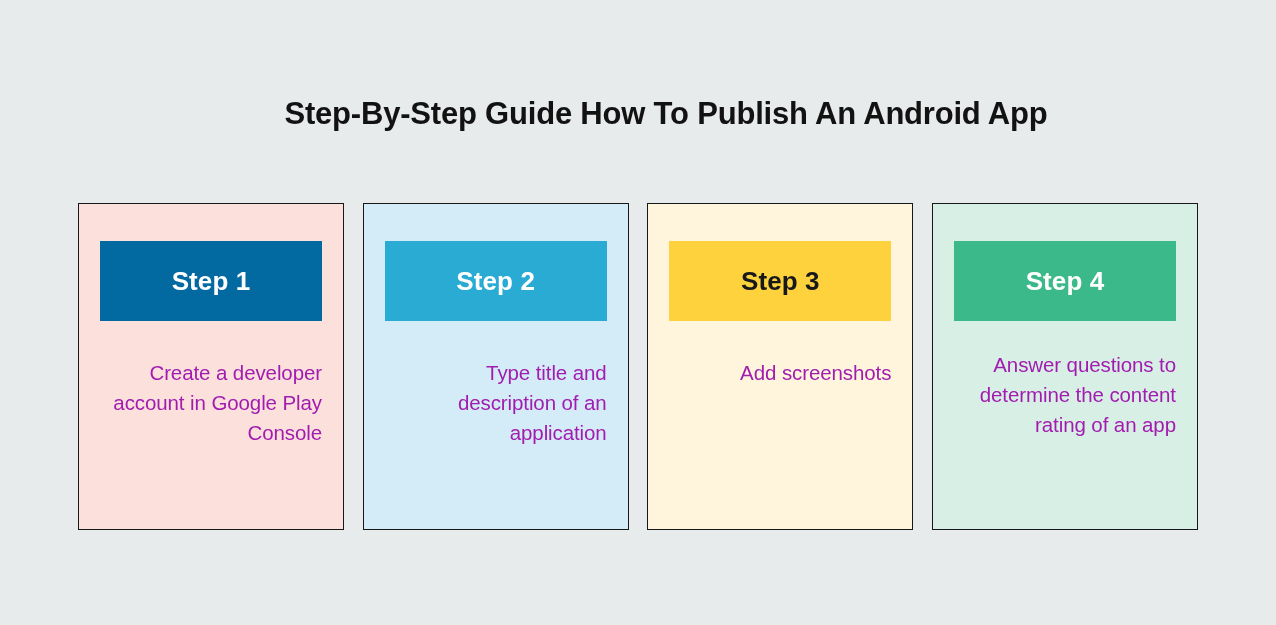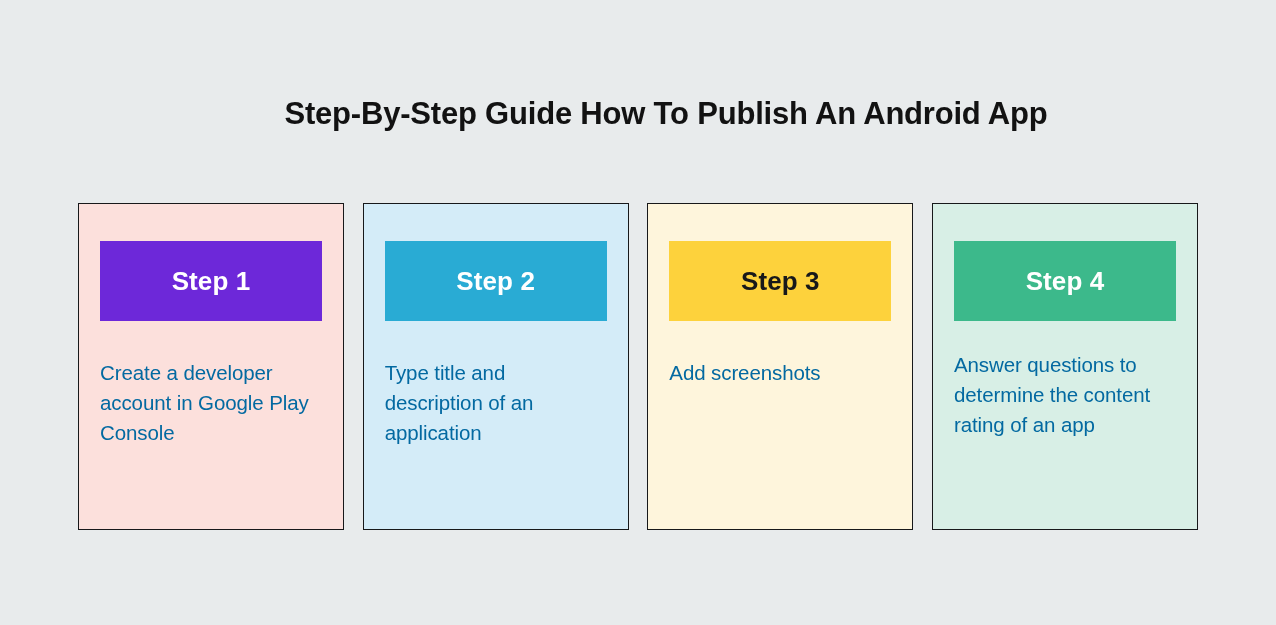--- a/index.html
+++ b/index.html
@@ -60,41 +60,41 @@
     align-items: center;
     justify-content: center;
     font-size: 26px;
     font-weight: bold;
     letter-spacing: 0.1px;
     flex: 0 0 auto;
   }
   .card-body {
     width: 222px;
     margin-top: 37px;
-    text-align: left;
+    text-align: right;
     font-size: 20.5px;
     line-height: 30px;
-    color: #0369a1;
+    color: #a21caf;
     letter-spacing: -0.1px;
   }
   .card-body.tight {
     margin-top: 29px;
   }
 </style>
 </head>
 <body style="background-color: rgb(232, 235, 236);">
 
 <div class="page">
 
   <div class="page-title" style="color: rgb(18, 18, 18);">Step-By-Step Guide How To Publish An Android App</div>
 
   <div class="cards">
 
     <div class="card" style="background-color: rgb(252, 224, 220); border-color: rgb(23, 24, 26);">
-      <div class="step-badge" style="background-color: #6d28d9; color: rgb(255, 255, 255);">
+      <div class="step-badge" style="background-color: #0369a1; color: rgb(255, 255, 255);">
         <span>Step 1</span>
       </div>
       <div class="card-body">Create a developer account in Google Play Console</div>
     </div>
 
     <div class="card" style="background-color: rgb(212, 236, 248); border-color: rgb(23, 24, 26);">
       <div class="step-badge" style="background-color: rgb(41, 171, 212); color: rgb(255, 255, 255); text-align: center;">
         <span>Step 2</span>
       </div>
       <div class="card-body">Type title and description of an application</div>

